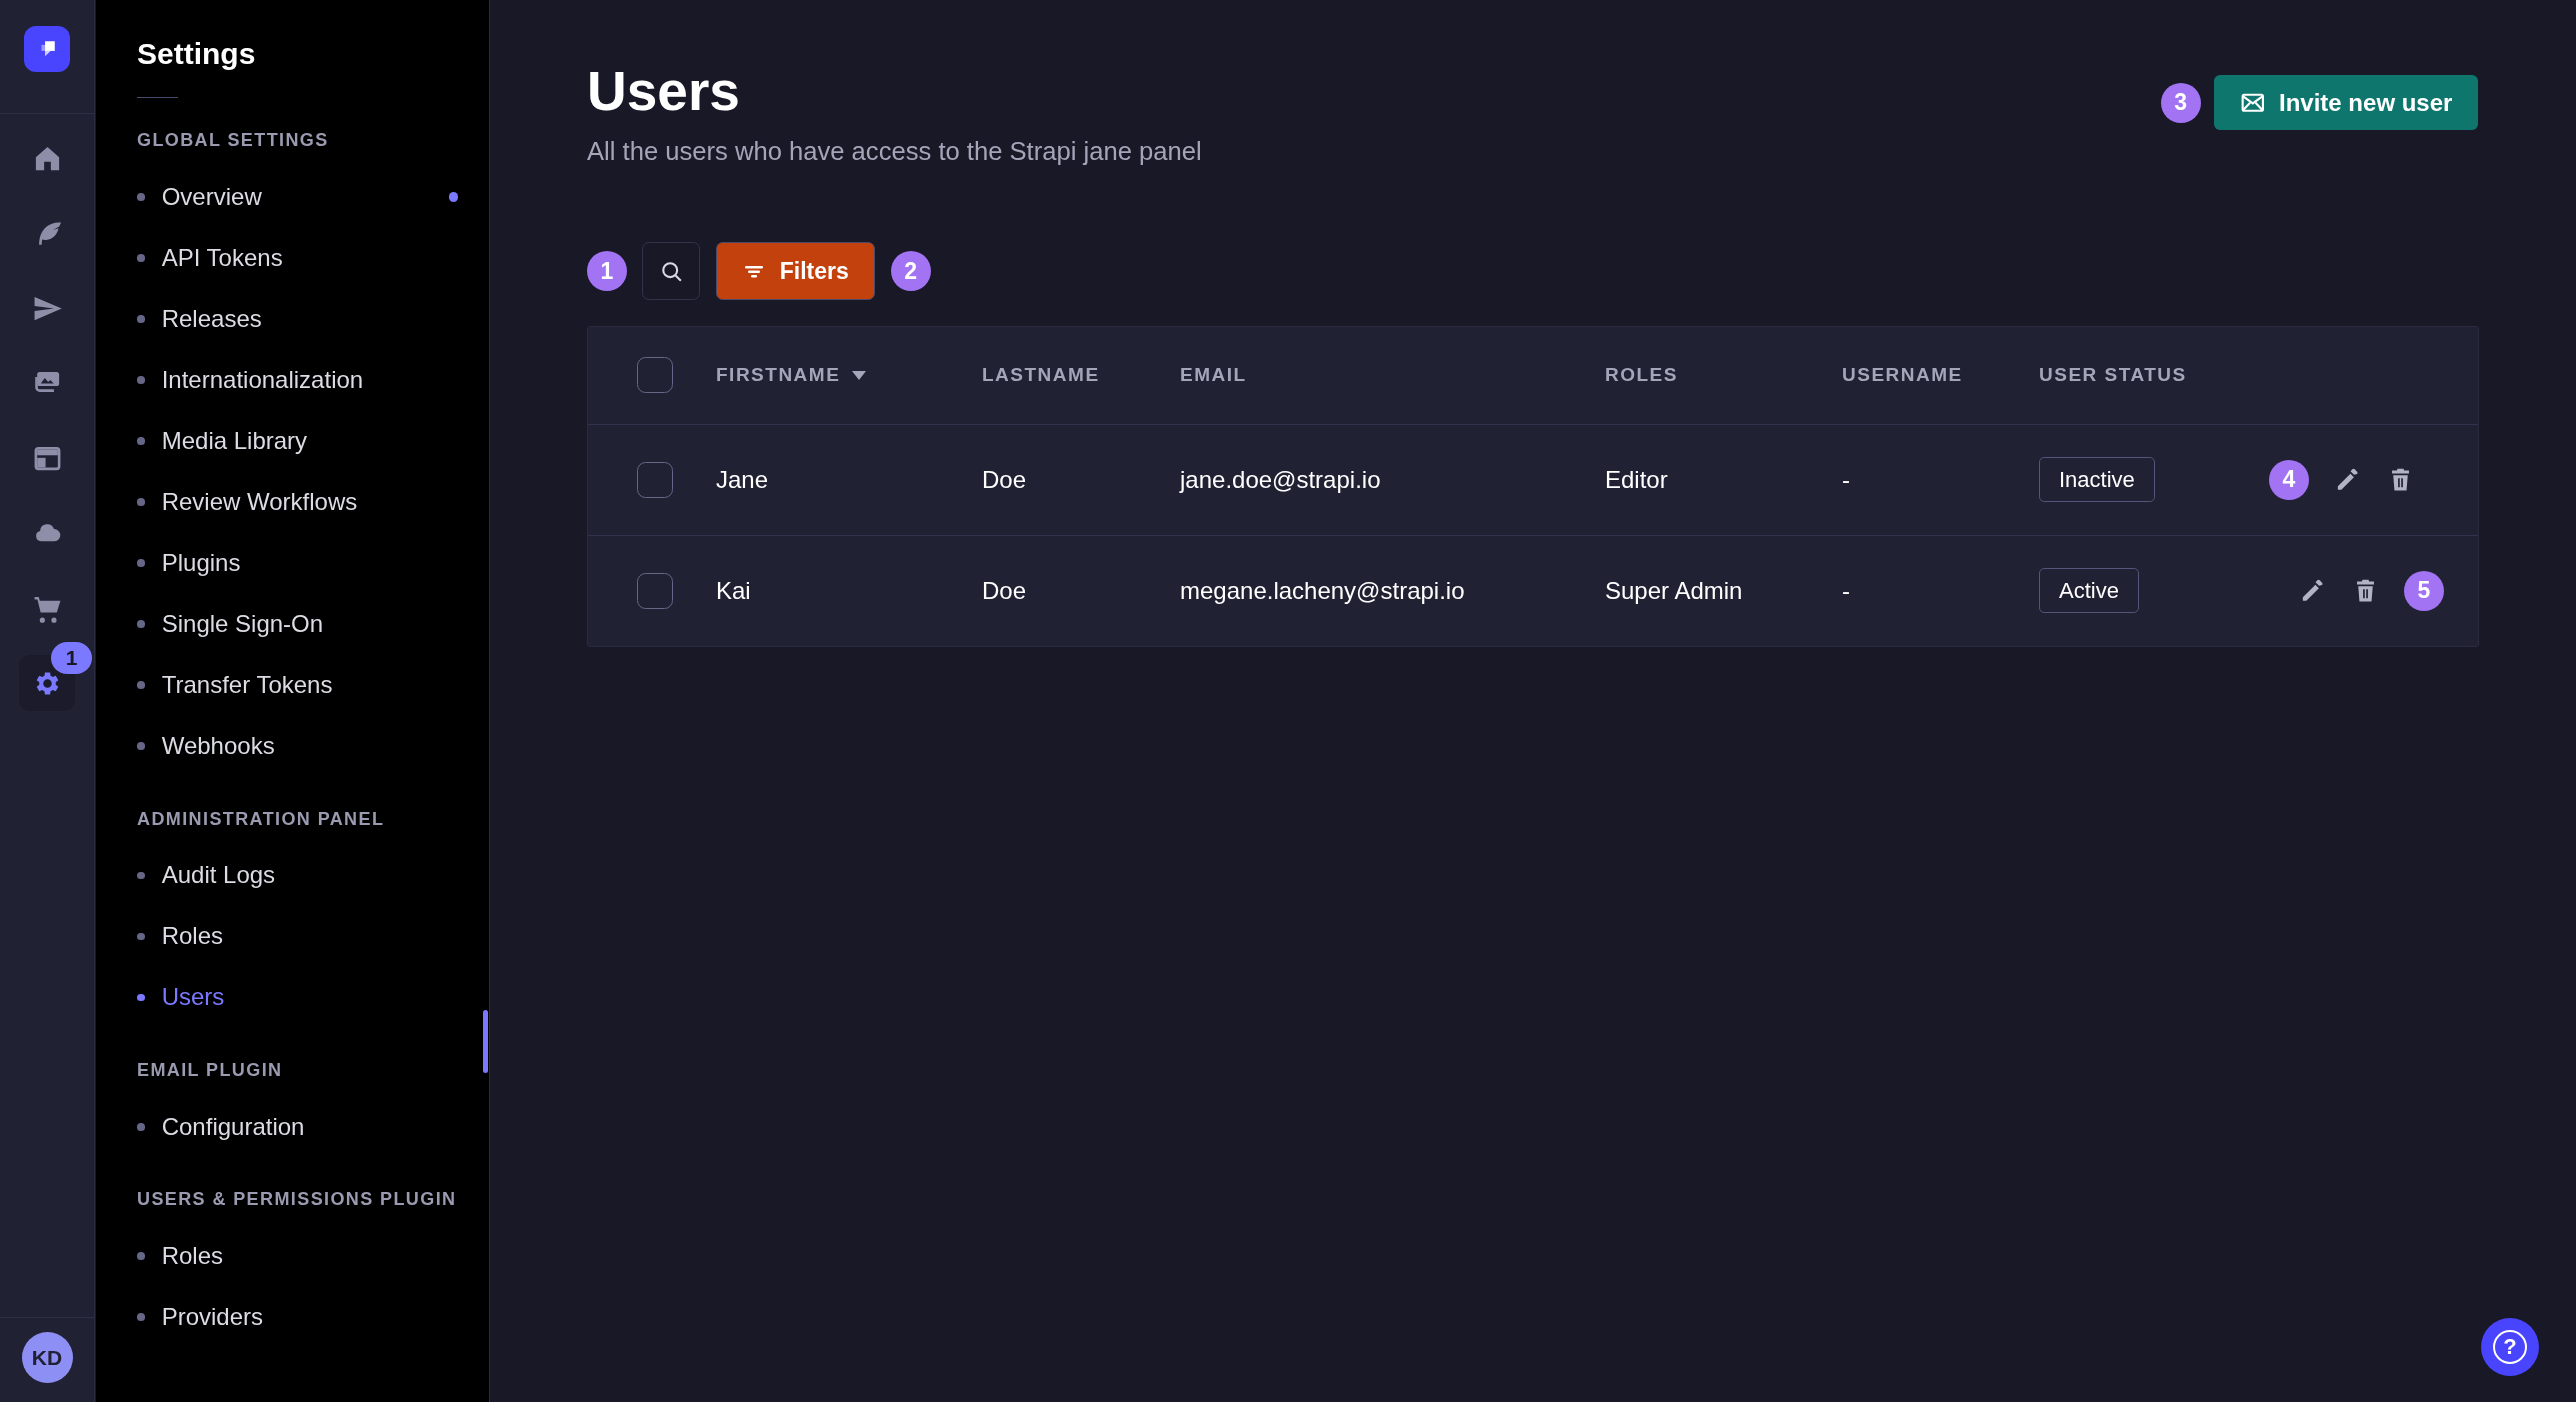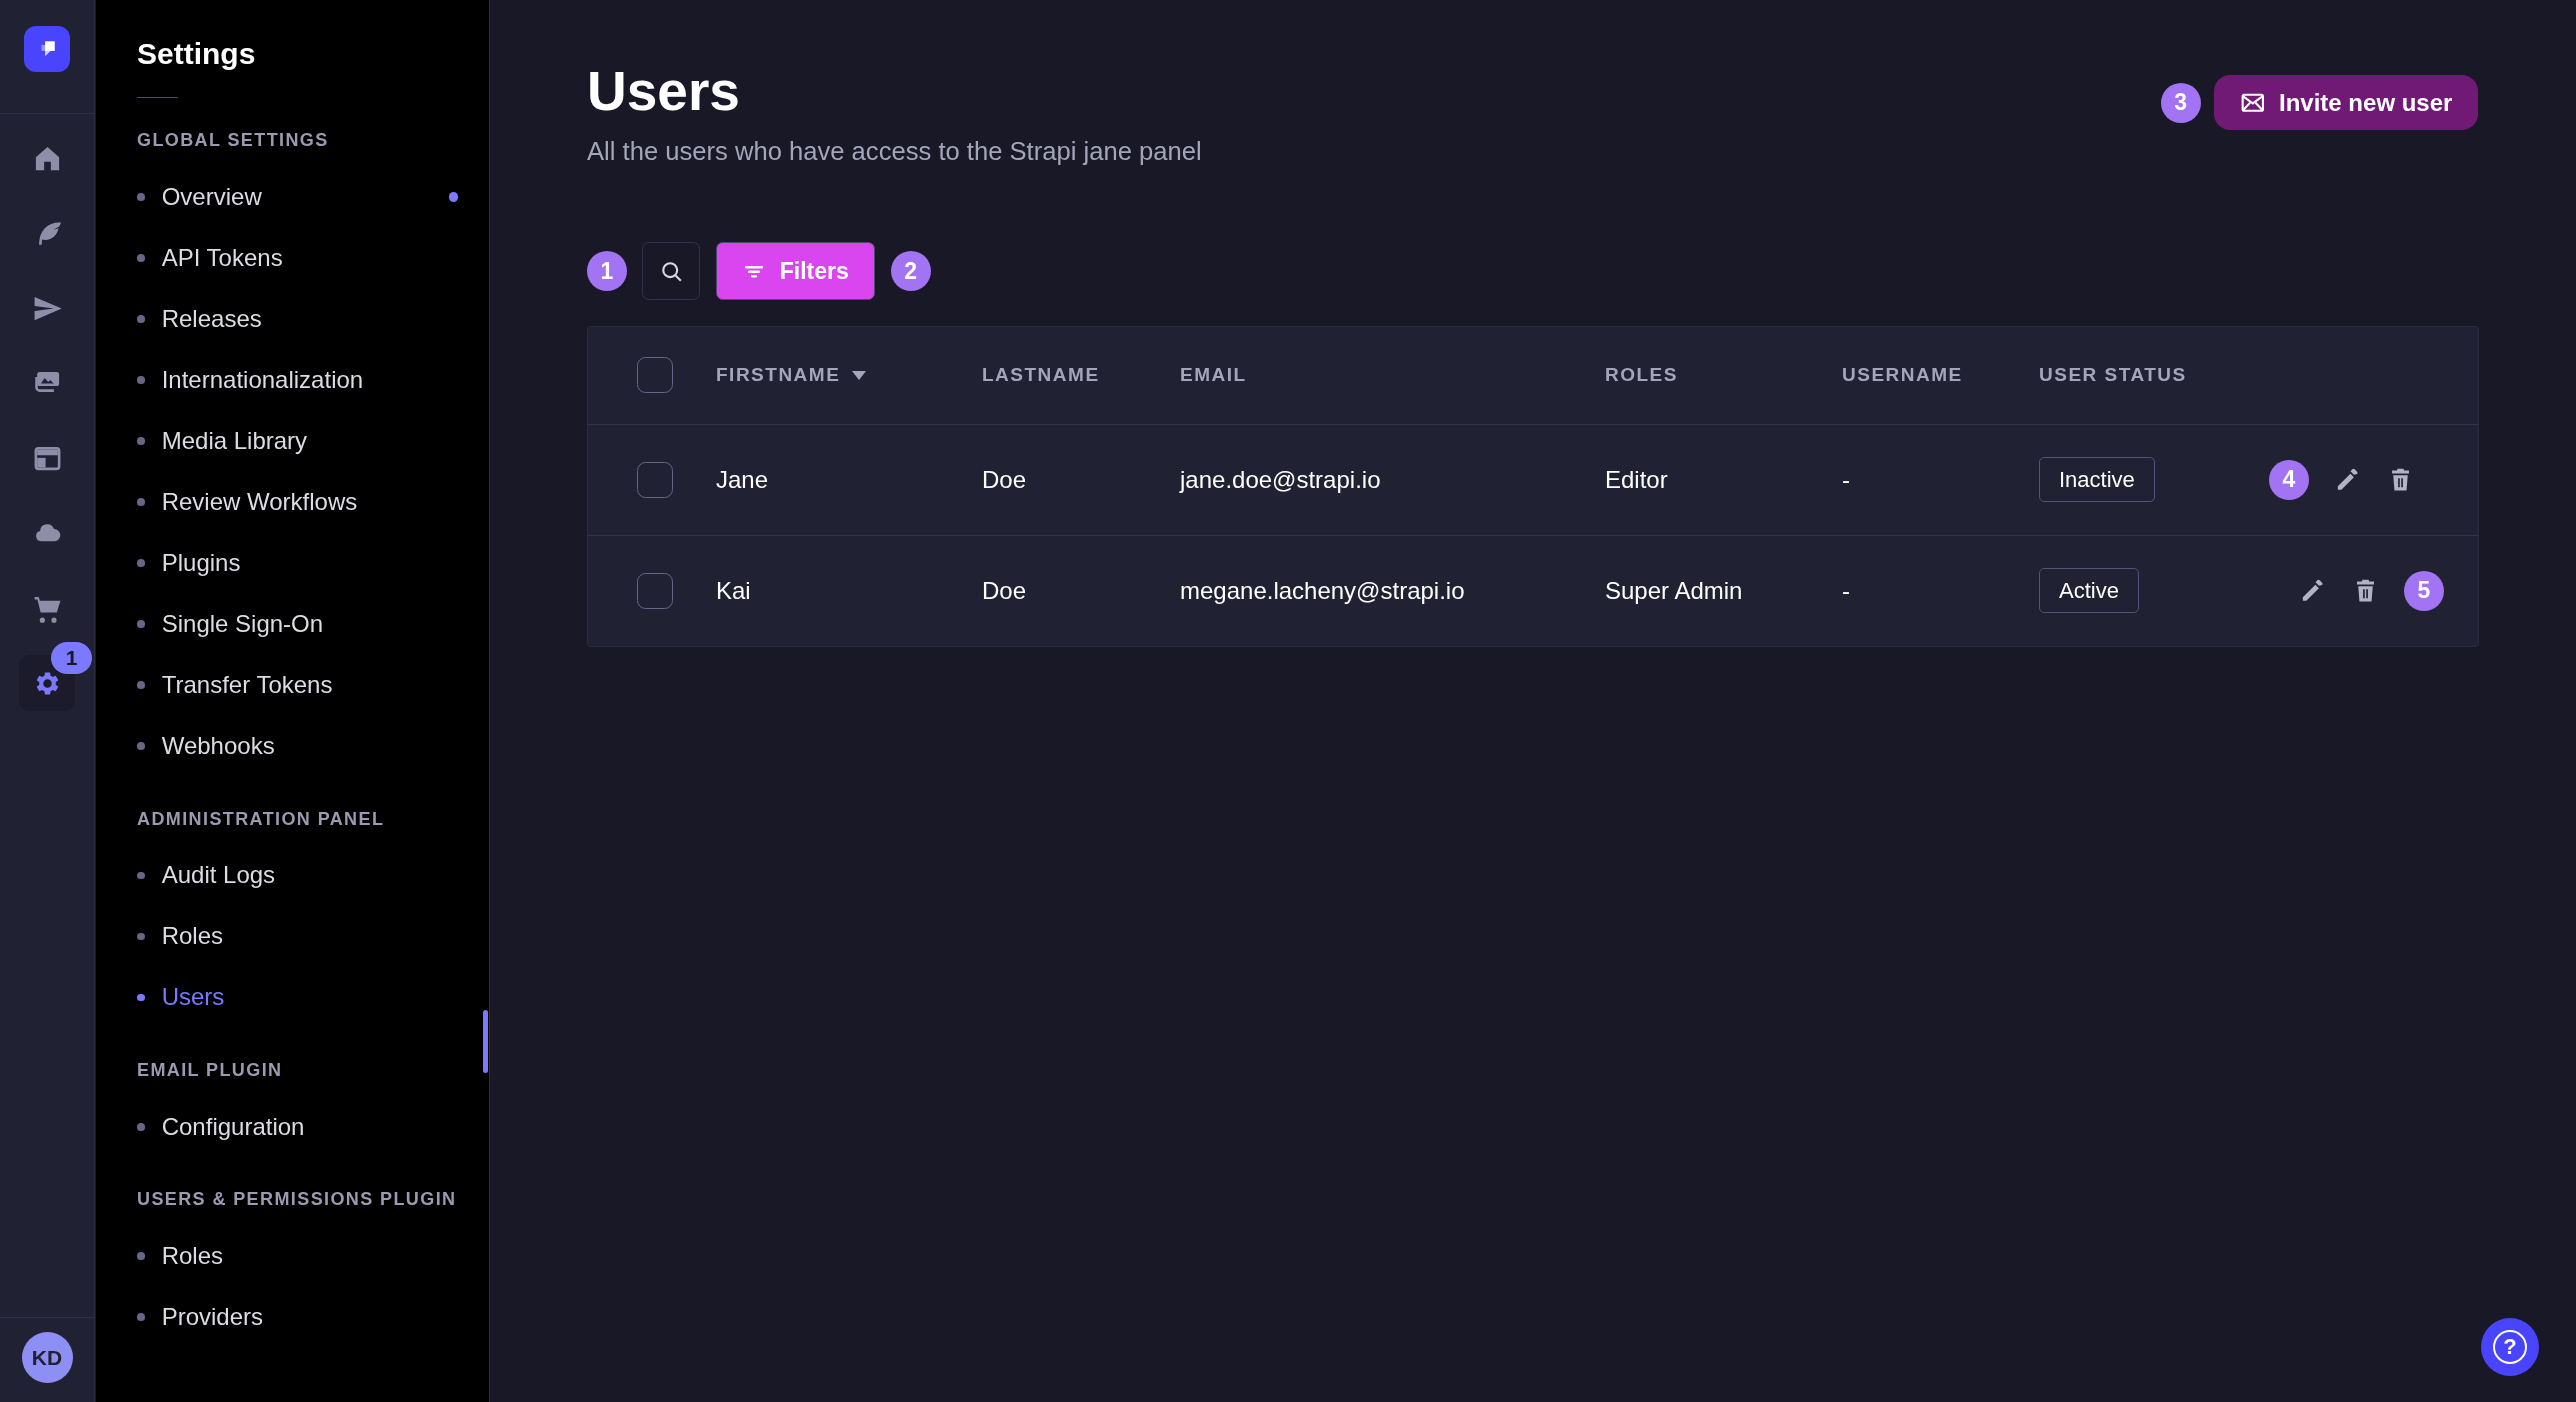--- a/index.html
+++ b/index.html
@@ -49,39 +49,39 @@
   .notif-dot { margin-left:auto; width:9.4px; height:9.4px; border-radius:50%; background:#7b79ff; }
   .subnav-scroll-indicator { position:absolute; right:0.9px; top:1010px; width:5.1px; height:63px; border-radius:2.6px; background:#7b79ff; }
 
   
   .content { position:absolute; left:491px; top:0; right:0; bottom:0; padding:61px 98px 0 96px; }
   .page-title { font-size:55px; font-weight:700; line-height:60px; color:#ffffff; }
   .page-subtitle { margin-top:15.3px; font-size:25.6px; line-height:31px; color:#a5a5ba; }
 
   .invite-wrap { position:absolute; top:75px; right:98px; display:flex; align-items:center; gap:13.6px; }
   .invite-btn {
-    height:55px; background:#701a75; border:none; border-radius:16px; color:#fff;
+    height:55px; background:#0f766e; border:none; border-radius:6px; color:#fff;
     font-family:"Liberation Sans",sans-serif; font-size:24px; font-weight:600;
     display:flex; align-items:center; gap:13.6px; padding:0 25.6px; cursor:pointer;
   }
   .invite-btn svg { width:25.6px; height:25.6px; }
 
   .annot-badge {
     width:40px; height:40px; border-radius:50%; background:#a273f2; color:#fff;
     font-size:23px; font-weight:700; display:flex; align-items:center; justify-content:center; flex:0 0 auto;
   }
 
   .toolbar { margin-top:75px; display:flex; align-items:center; gap:15.3px; }
   .search-btn {
     width:58px; height:58px; border:0.9px solid #32324d; border-radius:6.8px; background:transparent;
     display:flex; align-items:center; justify-content:center; color:#d9d9e3; cursor:pointer;
   }
   .search-btn svg { width:25.6px; height:25.6px; }
   .filters-btn {
-    height:58px; border:0.9px solid #4a4a6a; border-radius:6.8px; background:#d946ef; color:#fff;
+    height:58px; border:0.9px solid #4a4a6a; border-radius:6.8px; background:#c2410c; color:#fff;
     font-family:"Liberation Sans",sans-serif; font-size:23px; font-weight:600;
     display:flex; align-items:center; gap:13.6px; padding:0 25.6px; cursor:pointer;
   }
   .filters-btn svg { width:24px; height:24px; }
 
   
   .table-card { margin-top:25.6px; background:#212134; border:0.9px solid #2a2a40; border-radius:3px; width:1892px; }
   .trow { display:grid; grid-template-columns:128px 266px 198px 425px 237px 197px 230px 1fr; align-items:center; }
   .trow.header { height:97px; }
   .trow.row { height:111px; border-top:0.9px solid #32324d; }

